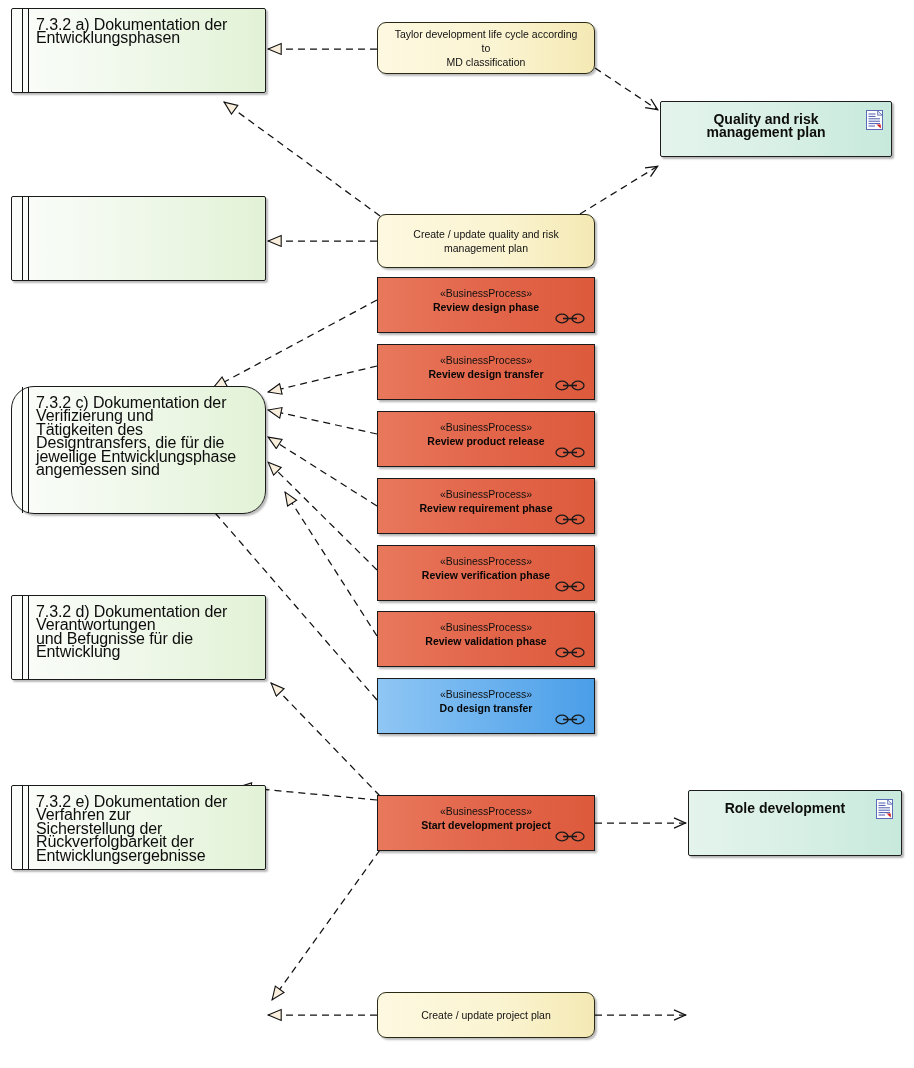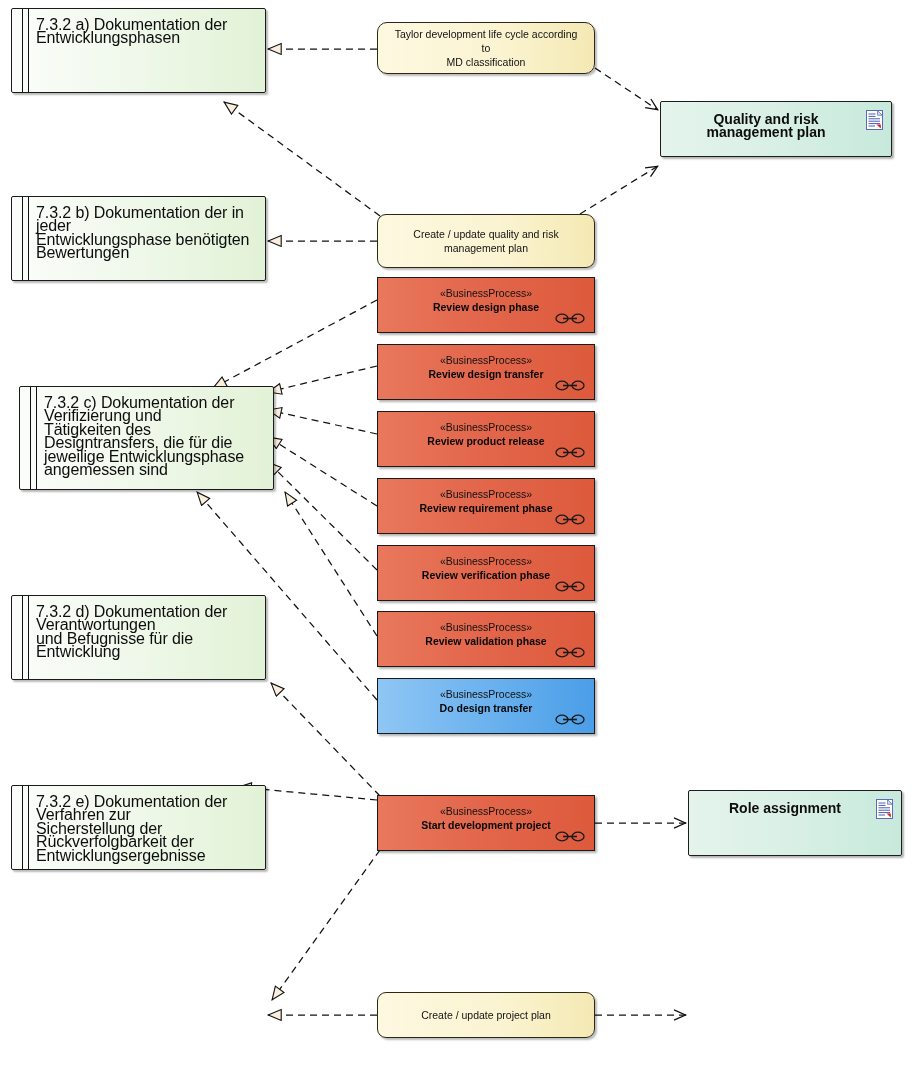--- a/index.html
+++ b/index.html
@@ -208,46 +208,44 @@
   </svg>
 
   <div class="node req" style="left:11px;top:8px;width:255px;height:85px;">
     <div class="bar"></div>
     <div class="req-text">7.3.2 a) Dokumentation der
 Entwicklungsphasen</div>
   </div>
 
   <div class="node req" style="left:11px;top:196px;width:255px;height:85px;">
     <div class="bar"></div>
-    <div class="req-text">7.3.2 b) Dokumentation der in jeder
-Entwicklungsphase benötigten Bewertungen</div>
-  </div>
-
-  <div class="node req" style="left:19px;top:386px;width:255px;height:104px;">
+  </div>
+
+  <div class="node req" style="left:11px;top:386px;width:255px;height:128px;border-radius:23px;">
     <div class="bar"></div>
     <div class="req-text">7.3.2 c) Dokumentation der Verifizierung und
 Tätigkeiten des Designtransfers, die für die
 jeweilige Entwicklungsphase angemessen sind</div>
   </div>
 
   <div class="node req" style="left:11px;top:595px;width:255px;height:85px;">
     <div class="bar"></div>
     <div class="req-text">7.3.2 d) Dokumentation der Verantwortungen
 und Befugnisse für die Entwicklung</div>
   </div>
 
   <div class="node req" style="left:11px;top:785px;width:255px;height:85px;">
     <div class="bar"></div>
     <div class="req-text">7.3.2 e) Dokumentation der Verfahren zur
 Sicherstellung der Rückverfolgbarkeit der
 Entwicklungsergebnisse</div>
   </div>
 
 
-  <div class="node act" style="left:377px;top:22px;width:218px;height:52px;border-radius:10px;">
+  <div class="node act" style="left:377px;top:22px;width:218px;height:52px;">
     <div class="act-text">Taylor development life cycle according to
 MD classification</div>
   </div>
 
   <div class="node act" style="left:377px;top:214px;width:218px;height:54px;">
     <div class="act-text">Create / update quality and risk
 management plan</div>
   </div>
 
   <div class="node act" style="left:377px;top:992px;width:218px;height:46px;">
@@ -345,21 +343,21 @@
         <line x1="2.5" y1="8.8" x2="14" y2="8.8"></line>
         <line x1="2.5" y1="11.2" x2="14" y2="11.2"></line>
         <line x1="2.5" y1="13.6" x2="14" y2="13.6"></line>
         <line x1="2.5" y1="16" x2="9" y2="16"></line>
       </g>
       <path d="M10.5,14.5 L14.8,14.5 L14.8,18.6 Z" fill="#d62020"></path>
     </svg>
   </div>
 
   <div class="node arti" style="left:688px;top:790px;width:214px;height:66px;">
-    <div class="aname">Role assignment</div>
+    <div class="aname">Role development</div>
     <svg class="doc-icon" viewBox="0 0 17 20">
       <rect x="0.5" y="0.5" width="16" height="19" fill="#ffffff" stroke="#5b6bb5" stroke-width="1"></rect>
       <path d="M11.6,0.8 L16.3,5.2 L11.6,5.2 Z" fill="#dfe6f5" stroke="#5b6bb5" stroke-width="0.8"></path>
       <g stroke="#4a5bb0" stroke-width="1">
         <line x1="2.5" y1="4" x2="9.5" y2="4"></line>
         <line x1="2.5" y1="6.4" x2="9.5" y2="6.4"></line>
         <line x1="2.5" y1="8.8" x2="14" y2="8.8"></line>
         <line x1="2.5" y1="11.2" x2="14" y2="11.2"></line>
         <line x1="2.5" y1="13.6" x2="14" y2="13.6"></line>
         <line x1="2.5" y1="16" x2="9" y2="16"></line>

